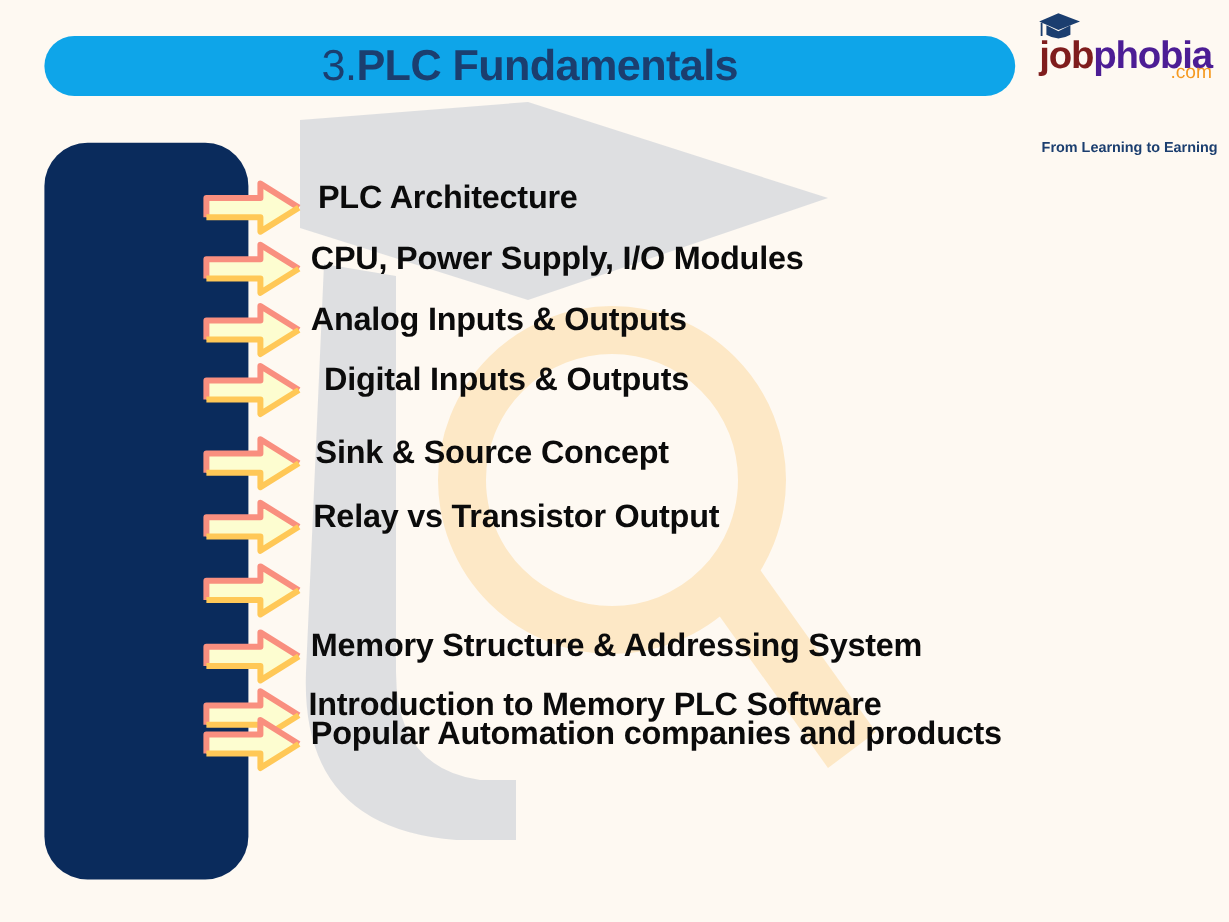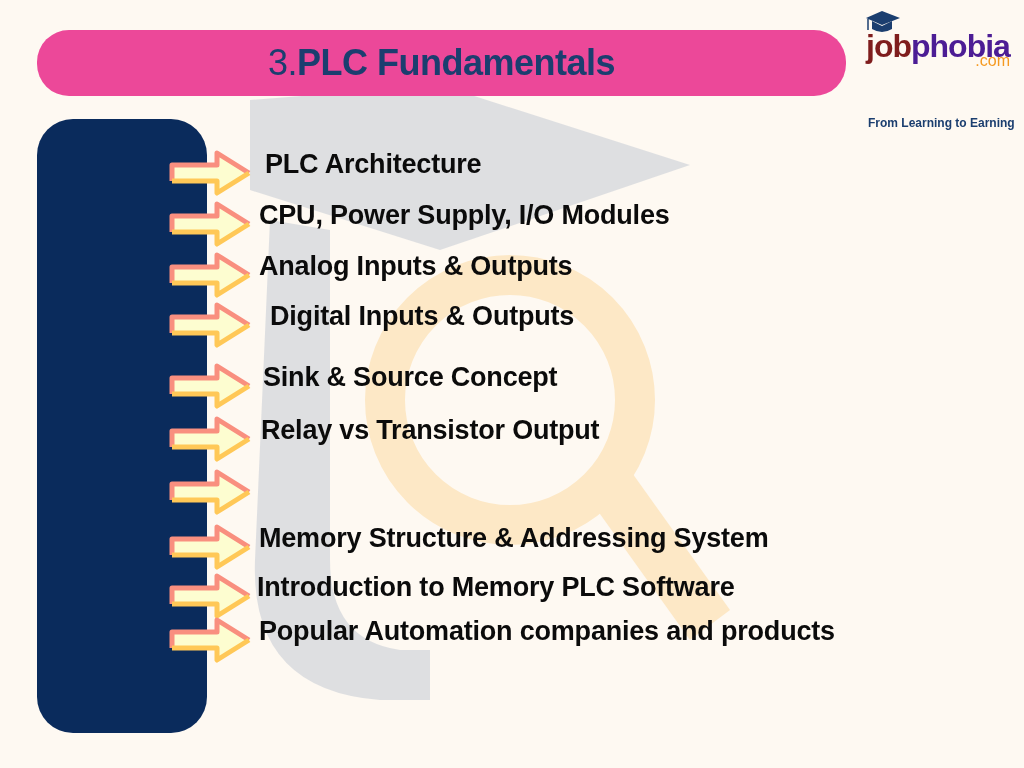--- a/index.html
+++ b/index.html
@@ -3,22 +3,22 @@
 <meta charset="utf-8">
 <style>
   html, body { margin: 0; padding: 0; }
   body {
     width: 1024px; height: 768px; overflow: hidden; position: relative;
     background: #fef9f2;
     font-family: "Liberation Sans", "DejaVu Sans", sans-serif;
   }
   .watermark { position: absolute; left: 0; top: 0; width: 1024px; height: 768px; z-index: 0; }
   .title-bar {
-    position: absolute; left: 37px; top: 30px; width: 809px; height: 66px;
-    background: #ec4899; border-radius: 32px;
+    position: absolute; left: 37px; top: 30px; width: 809px; height: 50px;
+    background: #0ea5e9; border-radius: 32px;
     display: flex; align-items: center; justify-content: center; z-index: 2;
   }
   .title-text { font-size: 36px; color: #1b3e6f; letter-spacing: -0.5px; }
   .title-num { font-weight: normal; }
   .title-main { font-weight: bold; }
   .logo { position: absolute; left: 862px; top: 8px; width: 160px; height: 75px; z-index: 2; }
   .logo-word { position: absolute; left: 4px; top: 20px; font-size: 32px; font-weight: bold; letter-spacing: -1px; }
   .logo-job { color: #7f1d1d; }
   .logo-phobia { color: #4c1d95; }
   .logo-com { position: absolute; right: 12px; top: 44px; font-size: 16px; font-weight: normal; color: #f59a21; }
@@ -138,21 +138,21 @@
     <span class="topic-label">Memory Structure &amp; Addressing System</span>
   </div>
   <div class="topic" style="top:572px">
     <svg class="arrow" viewBox="0 0 84 48">
       <polygon points="3,16 48,16 48,4 80,24 48,44 48,32 3,32" fill="#fdfdd0"></polygon>
       <polyline points="3,32 3,16 48,16 48,4 80,24" fill="none" stroke="#f98f7f" stroke-width="5" stroke-linejoin="round"></polyline>
       <polyline points="80,24 48,44 48,32 3,32" fill="none" stroke="#ffc857" stroke-width="5" stroke-linejoin="round"></polyline>
     </svg>
     <span class="topic-label" style="margin-left:4px">Introduction to Memory PLC Software</span>
   </div>
-  <div class="topic" style="top:616px">
+  <div class="topic" style="top:596px">
     <svg class="arrow" viewBox="0 0 84 48">
       <polygon points="3,16 48,16 48,4 80,24 48,44 48,32 3,32" fill="#fdfdd0"></polygon>
       <polyline points="3,32 3,16 48,16 48,4 80,24" fill="none" stroke="#f98f7f" stroke-width="5" stroke-linejoin="round"></polyline>
       <polyline points="80,24 48,44 48,32 3,32" fill="none" stroke="#ffc857" stroke-width="5" stroke-linejoin="round"></polyline>
     </svg>
     <span class="topic-label">Popular Automation companies and products</span>
   </div>
 </div>
 
 </body></html>

